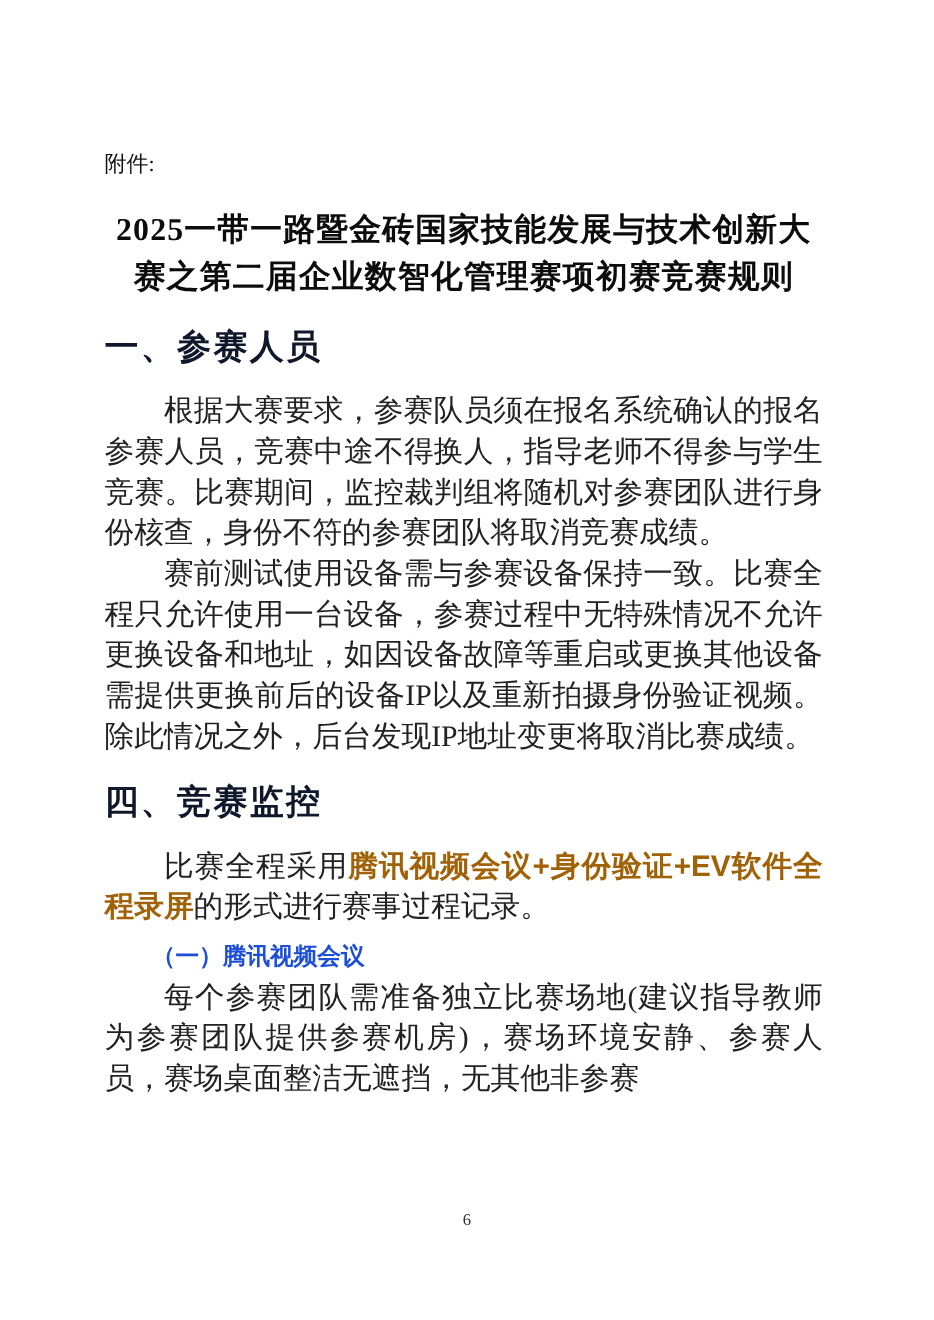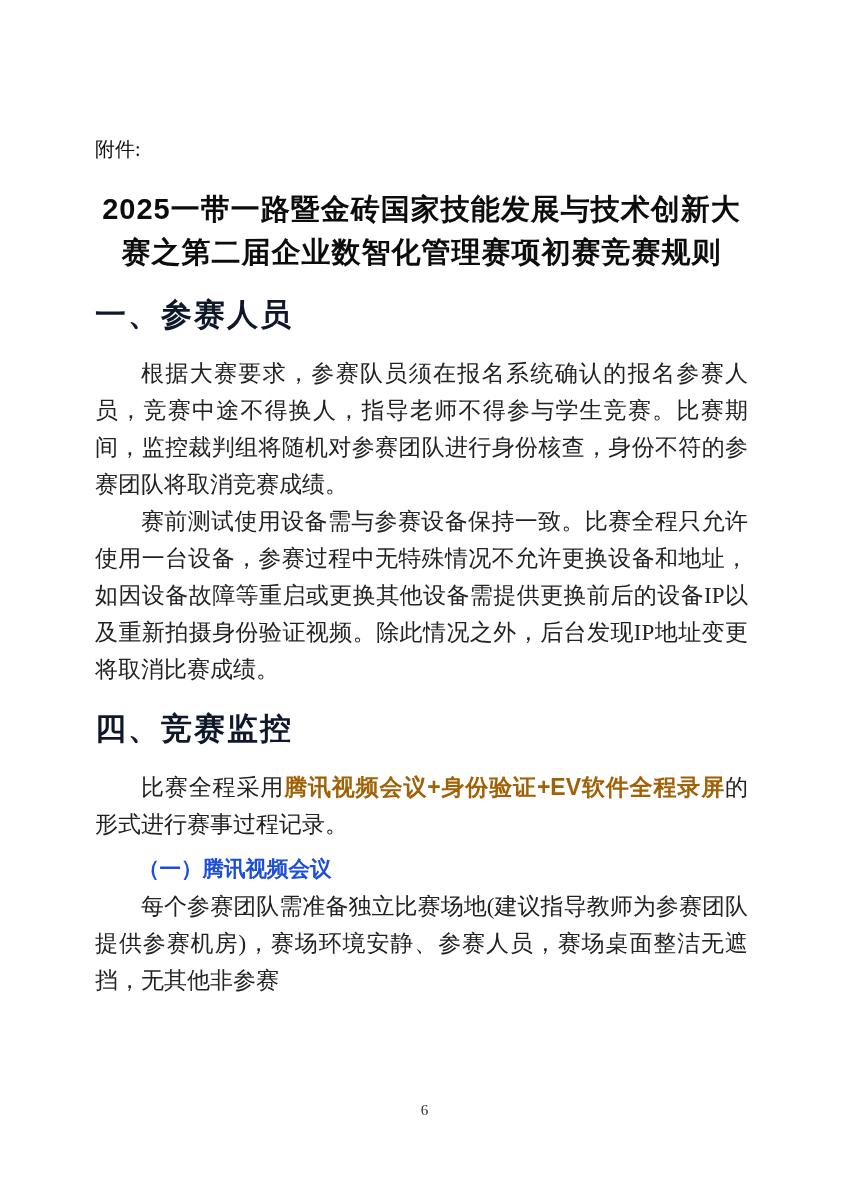--- a/index.html
+++ b/index.html
@@ -18,40 +18,40 @@
     font-family: "Liberation Serif", "DejaVu Serif", serif;
     overflow: hidden;
   }
   .attachment {
     font-size: 20px;
     line-height: 26px;
     color: #111;
   }
   .doc-title {
     margin: 26px 0 0 0;
-    font-family: Liberation Sans, sans-serif;
+    font-family: Liberation Serif, serif;
     font-size: 29px;
     line-height: 43px;
     font-weight: 700;
     text-align: center;
     letter-spacing: 1px;
     color: #0c0c0c;
   }
   h2.section-heading {
     margin: 22px 0 21px 0;
     font-family: "Liberation Sans", "DejaVu Sans", sans-serif;
     font-size: 31px;
     line-height: 38px;
     font-weight: 700;
     letter-spacing: 2px;
     color: #0f172a;
   }
   p.body-para {
     margin: 0;
-    font-size: 23px;
+    font-size: 27px;
     line-height: 37px;
     text-indent: 2em;
     text-align: justify;
     color: #222;
   }
   p.body-para .bold-run {
     font-family: Liberation Sans, sans-serif;
     font-weight: 700;
     color: #a16207;
   }

